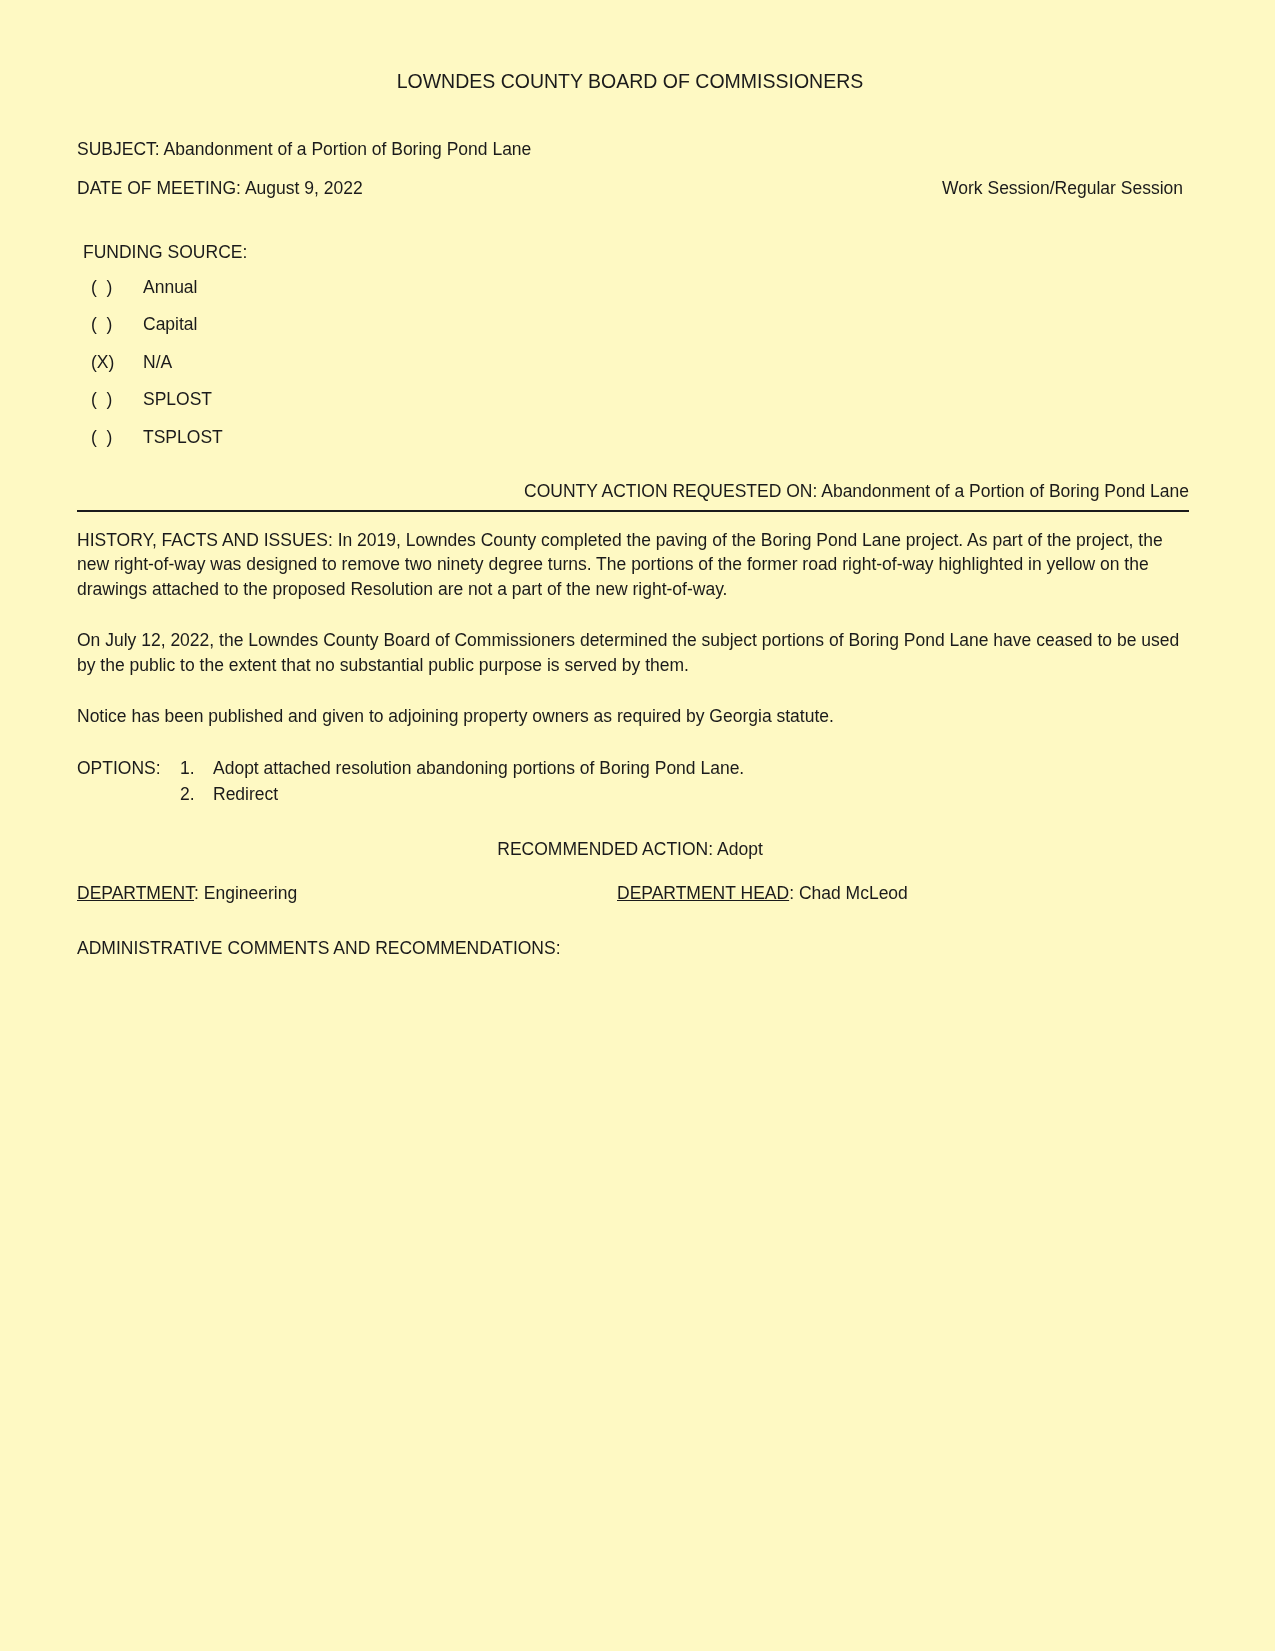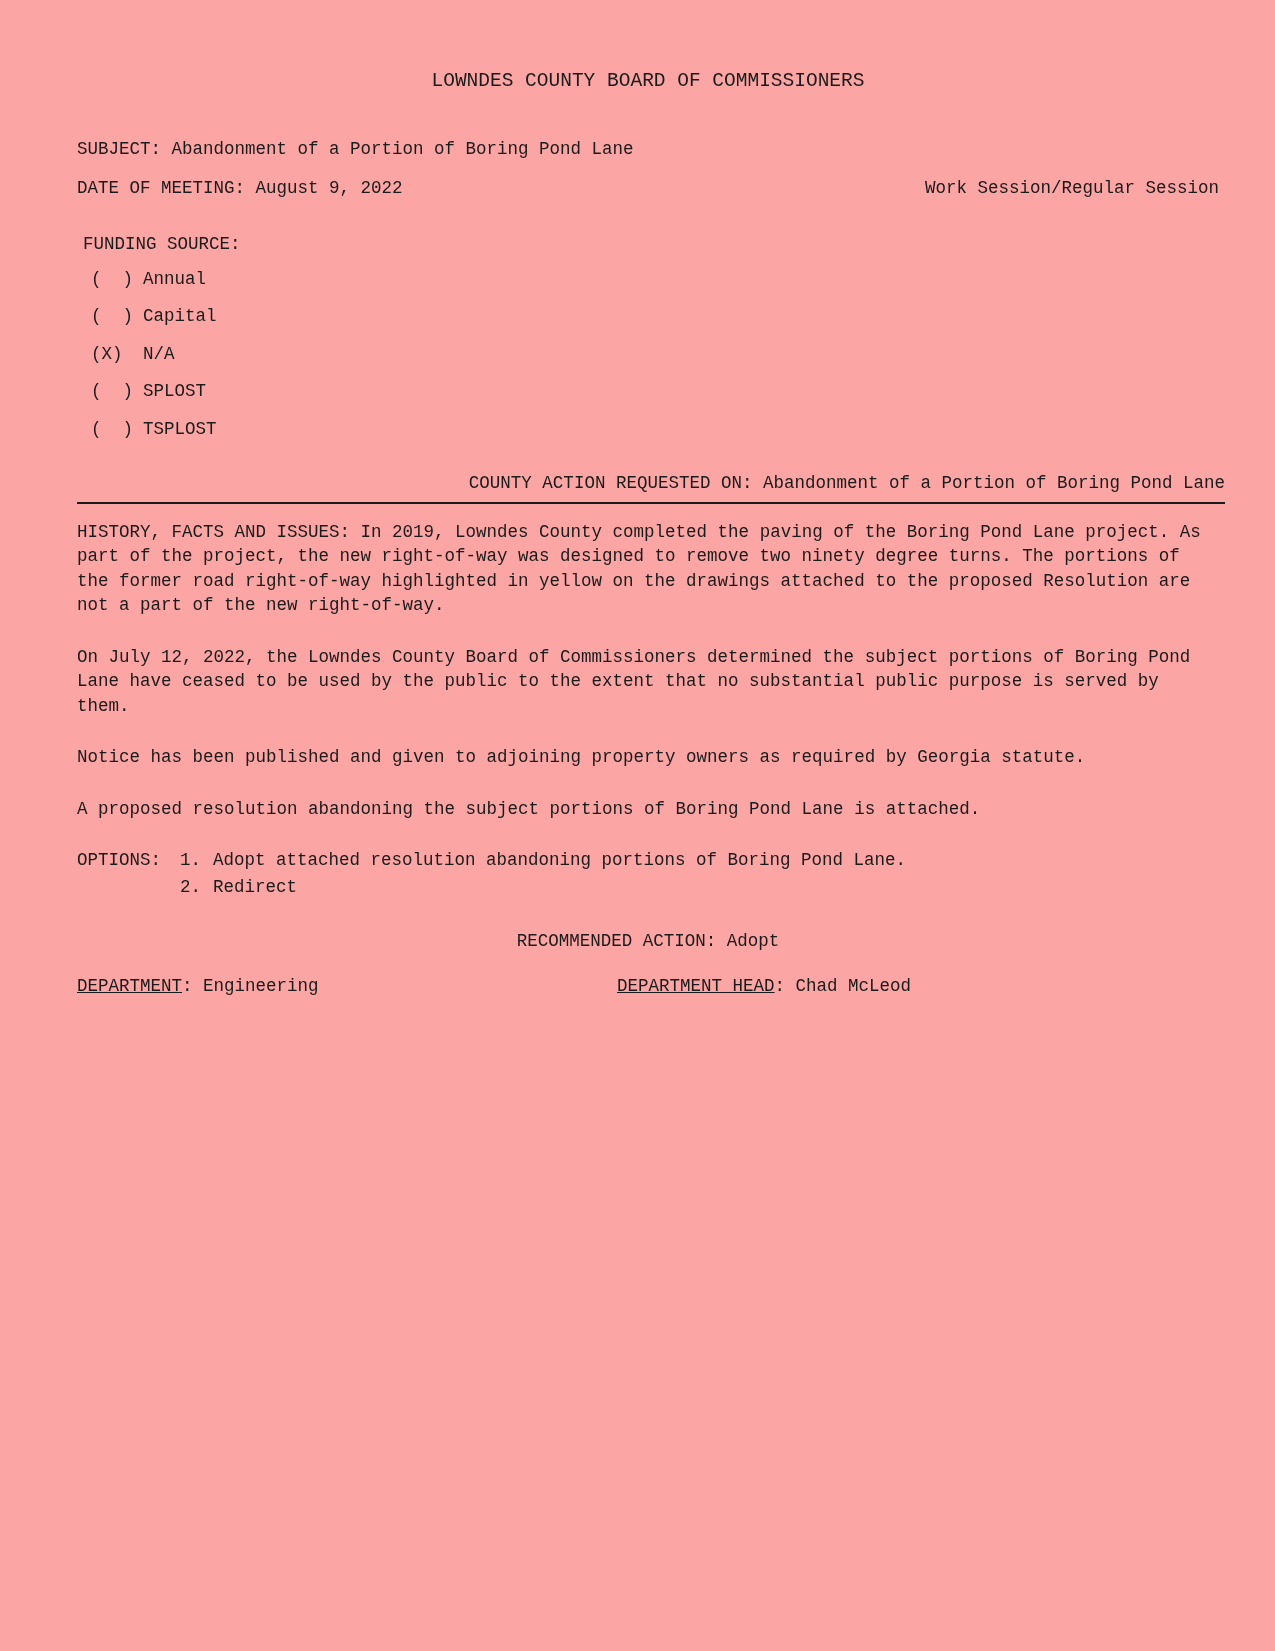--- a/index.html
+++ b/index.html
@@ -1,40 +1,40 @@
 <!DOCTYPE html>
 <html><head>
 <meta charset="utf-8">
 <style>
   * { box-sizing: border-box; }
   html, body { margin: 0; padding: 0; background: #ffffff; }
   .page {
     width: 1275px;
     height: 1651px;
     margin: 0 auto;
-    background: #fca5a5;
+    background: #fef9c3;
     color: #1b1b1b;
-    font-family: Liberation Mono, monospace;
+    font-family: Liberation Sans, sans-serif;
     font-size: 17.5px;
     line-height: 1.4;
-    padding: 66px 56px 0 77px;
+    padding: 66px 92px 0 77px;
   }
   .doc-title {
     text-align: center;
     font-size: 19.5px;
     line-height: 1.6;
     margin-bottom: 40px;
   }
   .line { margin: 0 0 10px 0; }
   .subject-line { margin-bottom: 14px; }
   .date-row {
     display: flex;
     justify-content: space-between;
     align-items: flex-start;
-    margin-bottom: 32px;
+    margin-bottom: 40px;
   }
   .session-text { margin-right: 0px; white-space: nowrap; }
   .budget-line { margin-bottom: 6px; }
   .funding-label { margin-left: 6px; margin-bottom: 10px; }
   .funding-list { margin: 0 0 30px 0; }
   .funding-item {
     display: flex;
     margin: 0 0 13px 14px;
   }
   .funding-mark {
@@ -120,21 +120,20 @@
 
   <p class="para">
     <span>HISTORY, FACTS AND ISSUES:</span>
     <span>In 2019, Lowndes County completed the paving of the Boring Pond Lane project. As part of the project, the new right-of-way was designed to remove two ninety degree turns. The portions of the former road right-of-way highlighted in yellow on the drawings attached to the proposed Resolution are not a part of the new right-of-way.</span>
   </p>
 
   <p class="para">On July 12, 2022, the Lowndes County Board of Commissioners determined the subject portions of Boring Pond Lane have ceased to be used by the public to the extent that no substantial public purpose is served by them.</p>
 
   <p class="para">Notice has been published and given to adjoining property owners as required by Georgia statute.</p>
 
-  <p class="para">A proposed resolution abandoning the subject portions of Boring Pond Lane is attached.</p>
 
   <div class="options-row">
     <span class="options-label">OPTIONS:</span>
     <span class="option-num">1.</span>
     <span>Adopt attached resolution abandoning portions of Boring Pond Lane.</span>
   </div>
 
   <div class="options-row option-2">
     <span class="option-num">2.</span>
     <span>Redirect</span>
@@ -149,14 +148,15 @@
     <span class="dept-col">
       <span class="underlined">DEPARTMENT</span><span>:</span>
       <span>Engineering</span>
     </span>
     <span>
       <span class="underlined">DEPARTMENT HEAD</span><span>:</span>
       <span>Chad McLeod</span>
     </span>
   </div>
 
+  <p class="line admin-line">ADMINISTRATIVE COMMENTS AND RECOMMENDATIONS:</p>
 
 </div>
 
 </body></html>

